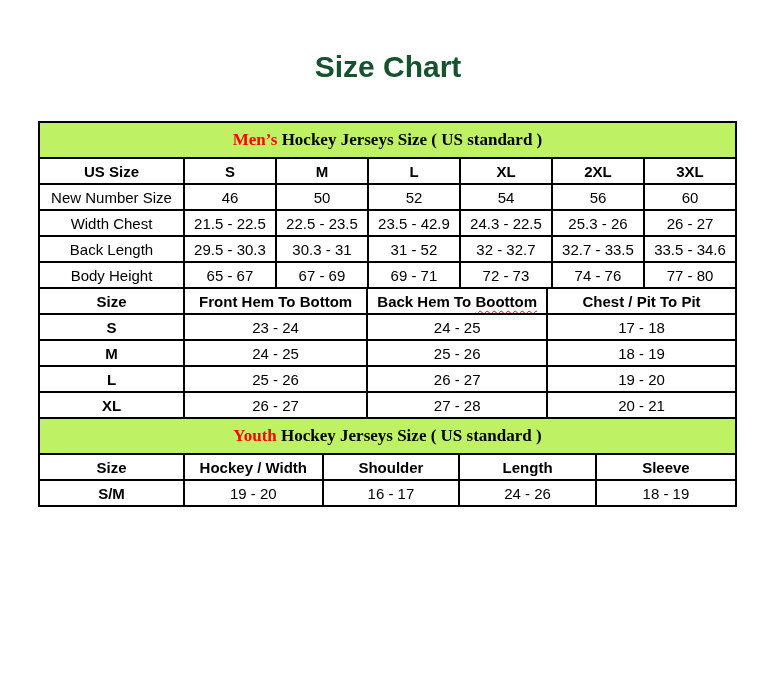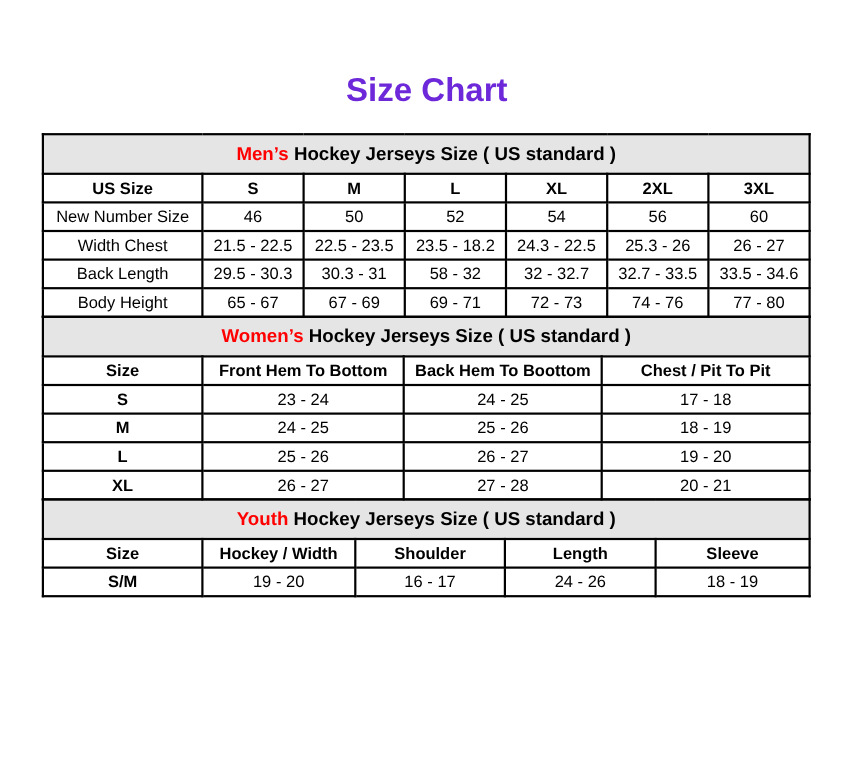--- a/index.html
+++ b/index.html
@@ -7,26 +7,26 @@
     margin: 0; padding: 0;
     background: #ffffff;
     width: 776px; height: 692px;
     overflow: hidden;
     font-family: "Liberation Sans", sans-serif;
     color: #000000;
   }
   .page { width: 776px; height: 692px; position: relative; }
 
   .title {
-    padding-top: 66px;
+    padding-top: 50px;
     margin: 0;
     text-align: center;
     font-size: 30px;
     font-weight: bold;
-    color: #6d28d9;
+    color: #14532d;
     letter-spacing: 0px;
   }
 
   .tables-wrap {
     position: absolute;
     left: 38px; top: 121px;
     width: 699px;
   }
 
   table {
@@ -41,31 +41,33 @@
     text-align: center;
     vertical-align: middle;
     font-size: 15px;
     padding: 1px 2px;
     height: 26px;
     overflow: hidden;
     white-space: nowrap;
   }
 
   tr.section-row td {
-    background: #e5e5e5;
+    background: #bef264;
     font-weight: bold;
     font-size: 17px;
     height: 36px;
+    font-family: Liberation Serif, serif;
   }
   .red-word { color: #FF0000; }
 
   tr.colhdr-row td { font-weight: bold; margin-left: 12px; }
   td.size-label { font-weight: bold; }
 
   .wavy {
+    text-decoration: underline;
     text-decoration-style: wavy;
     text-decoration-color: #FF0000;
     text-decoration-thickness: 1px;
     text-underline-offset: 3px;
     text-align: center;
   }
 </style>
 </head>
 <body>
 
@@ -104,30 +106,30 @@
         <td>50</td>
         <td>52</td>
         <td>54</td>
         <td>56</td>
         <td>60</td>
       </tr>
       <tr>
         <td>Width Chest</td>
         <td>21.5 - 22.5</td>
         <td>22.5 - 23.5</td>
-        <td>23.5 - 18.2</td>
+        <td>23.5 - 42.9</td>
         <td>24.3 - 22.5</td>
         <td>25.3 - 26</td>
         <td>26 - 27</td>
       </tr>
       <tr>
         <td>Back Length</td>
         <td>29.5 - 30.3</td>
         <td>30.3 - 31</td>
-        <td>58 - 32</td>
+        <td>31 - 52</td>
         <td>32 - 32.7</td>
         <td>32.7 - 33.5</td>
         <td>33.5 - 34.6</td>
       </tr>
       <tr>
         <td>Body Height</td>
         <td>65 - 67</td>
         <td>67 - 69</td>
         <td>69 - 71</td>
         <td>72 - 73</td>
@@ -138,23 +140,20 @@
       </table>
 
     <table>
       <colgroup>
         <col style="width:20.8%">
           <col style="width:26.3%">
           <col style="width:25.8%">
           <col style="width:27.1%">
       </colgroup>
       <tbody>
-          <tr class="section-row">
-        <td colspan="4"><span class="red-word">Women’s</span><span> Hockey Jerseys Size ( US standard )</span></td>
-      </tr>
       <tr class="colhdr-row">
         <td>Size</td>
         <td>Front Hem To Bottom</td>
         <td><span>Back Hem To </span> <span class="wavy">Boottom</span></td>
         <td>Chest / Pit To Pit</td>
       </tr>
       <tr>
         <td class="size-label">S</td>
         <td>23 - 24</td>
         <td>24 - 25</td>

